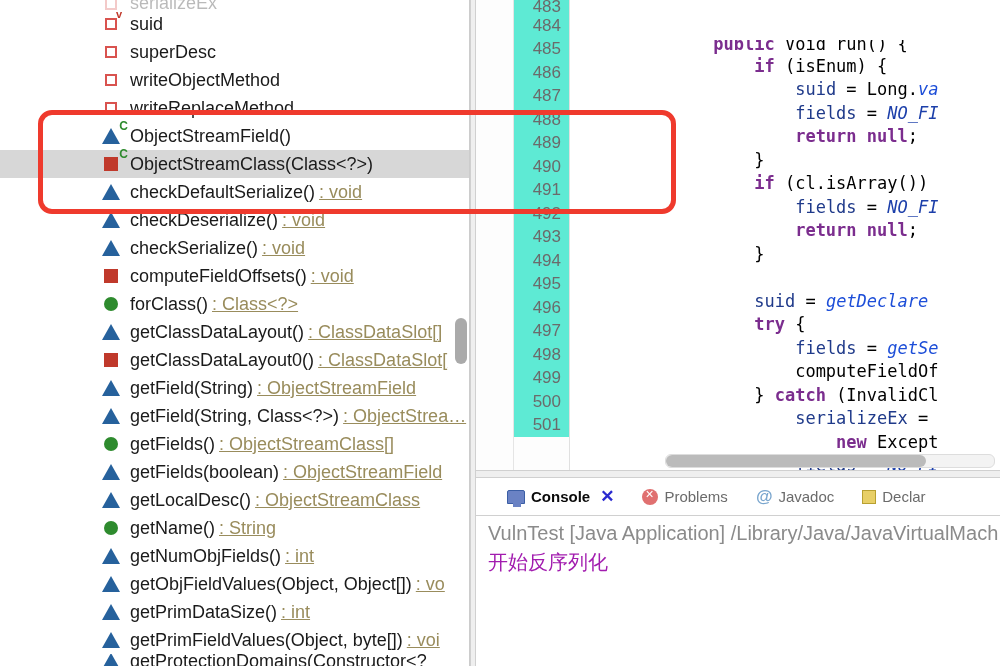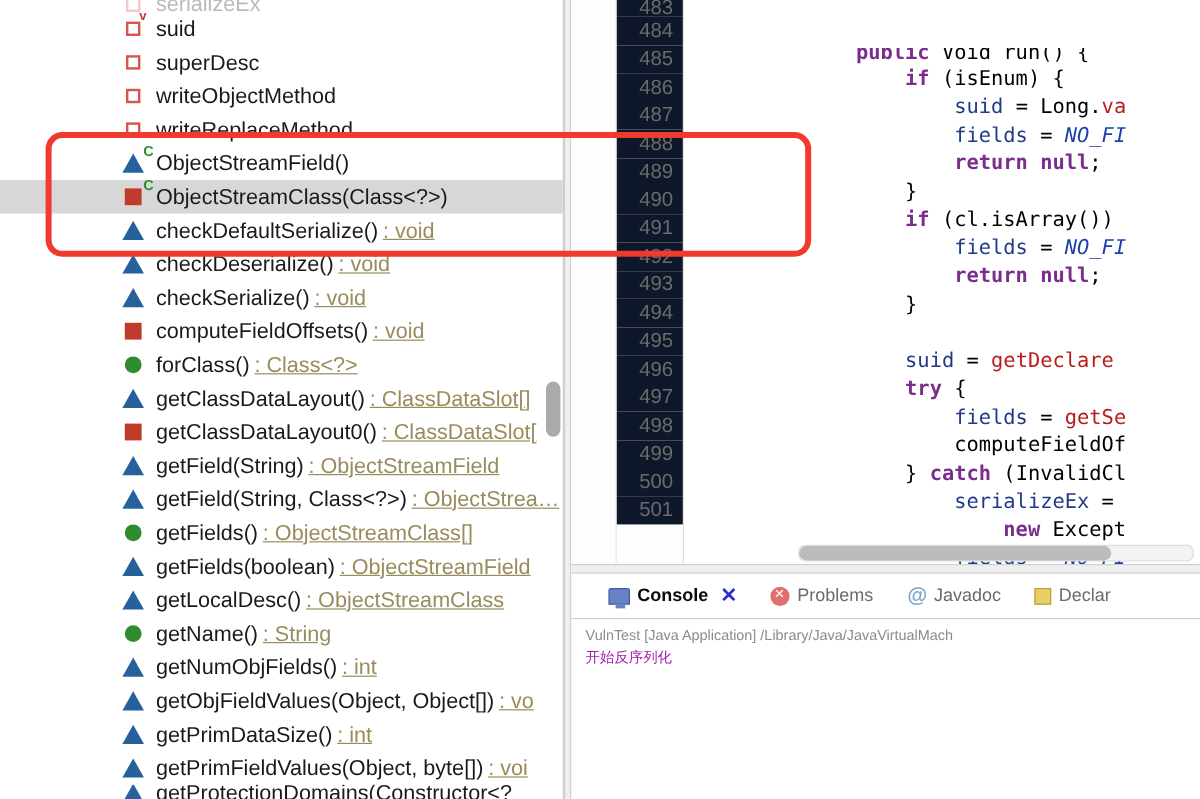--- a/index.html
+++ b/index.html
@@ -144,21 +144,21 @@
       display: flex;
       flex-direction: column;
       padding-top: 0;
     }
     .linecell {
       height: 23.5px;
       display: flex;
       align-items: center;
       justify-content: flex-end;
       padding-right: 8px;
-      background: #0f172a;
+      background: #5eead4;
       color: #6b6b6b;
       font-size: 17px;
       border-bottom: 0;
     }
     .linecell.first { height: 14px; overflow: hidden; }
     .code-surface {
       flex: 1;
       font-family: Menlo, Monaco, monospace;
       font-size: 17px;
       padding-top: 0;
@@ -167,21 +167,21 @@
       position: relative;
     }
     .code-line {
       height: 23.5px;
       display: flex;
       align-items: center;
       overflow: hidden;
     }
     .code-line.first { height: 14px; align-items: flex-end; overflow: hidden; }
     .kw { color: #7b2d8e; font-weight: 600; }
-    .ident-i { color: #b91c1c; }
+    .ident-i { color: #1d4ed8; font-style: italic; }
     .field { color: #1f3a8a; }
     .static-ref { color: #1c3faa; font-style: italic; }
     .editor-hscroll {
       position: absolute;
       bottom: 2px;
       left: 95px;
       right: 5px;
       height: 14px;
       background: #f3f3f3;
       border: 1px solid #ddd;
@@ -219,21 +219,21 @@
       display: flex;
       align-items: center;
       gap: 6px;
       padding: 4px 6px;
       cursor: pointer;
     }
     .tab.active { color: #0a0a0a; font-weight: 600; }
     .tab.active .tab-x { color: #2a2ad0; font-weight: 700; margin-left: 4px; font-size: 17px;}
     .console-body {
       padding: 6px 12px;
-      font-size: 12px;
+      font-size: 20px;
       color: #555;
     }
     .console-launch { color: #8b8b8b; white-space: nowrap; }
     .console-output { color: #a21caf; margin-top: 4px; }
     .highlight-box {
       position: absolute;
       left: 38px;
       top: 110px;
       width: 638px;
       height: 104px;

